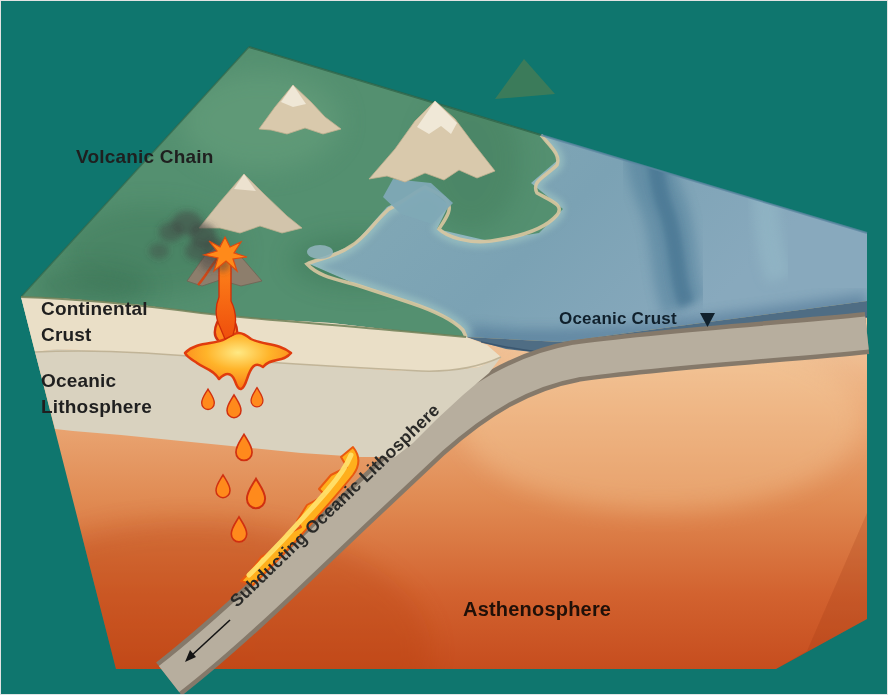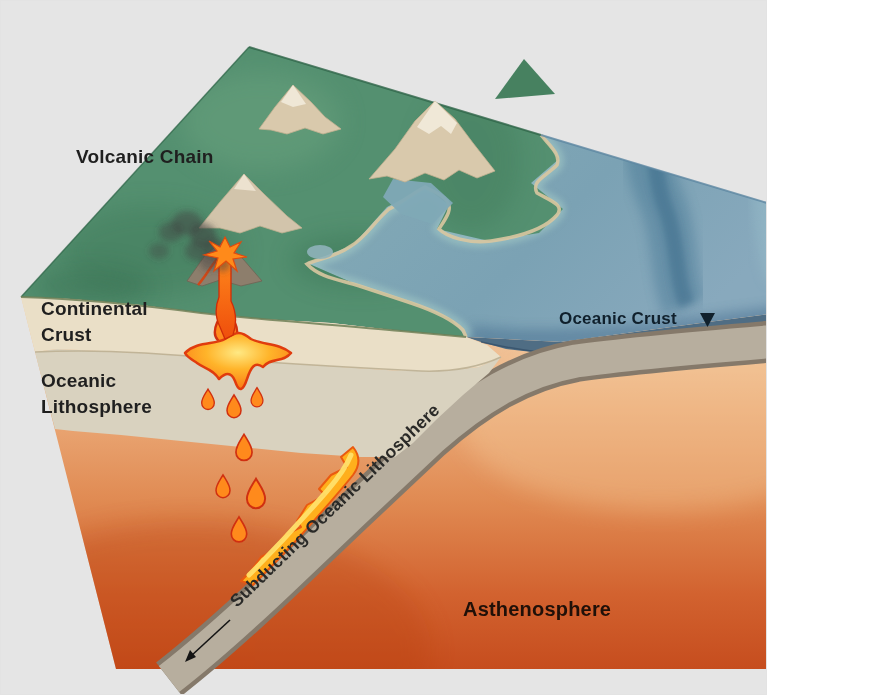--- a/index.html
+++ b/index.html
@@ -1,16 +1,16 @@
 <!DOCTYPE html>
 <html><head>
 <meta charset="utf-8">
 <style>
   html,body{margin:0;padding:0;background:#fff;}
-  .stage{width:767px;height:695px;position:relative;background:#e5e5e5;box-sizing:border-box;border:1px solid #e3e3e3;overflow:hidden;text-decoration:underline;}
+  .stage{width:888px;height:695px;position:relative;background:#0f766e;box-sizing:border-box;border:1px solid #e3e3e3;overflow:hidden;text-decoration:underline;}
   svg{display:block;}
   text{font-family:"Liberation Sans", sans-serif;font-weight:bold;}
   .lbl-lg{font-size:19px;letter-spacing:.2px;}
   .lbl-md{font-size:17px;letter-spacing:.2px;}
   .lbl-rot{font-size:17.5px;letter-spacing:.3px;}
 </style>
 </head>
 <body>
 
 <div class="stage">

